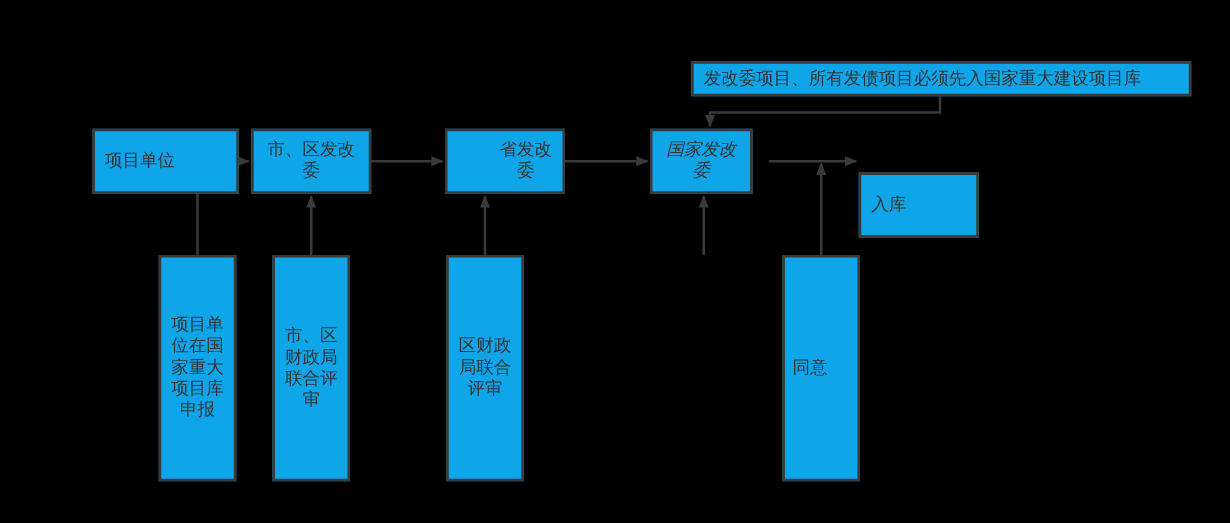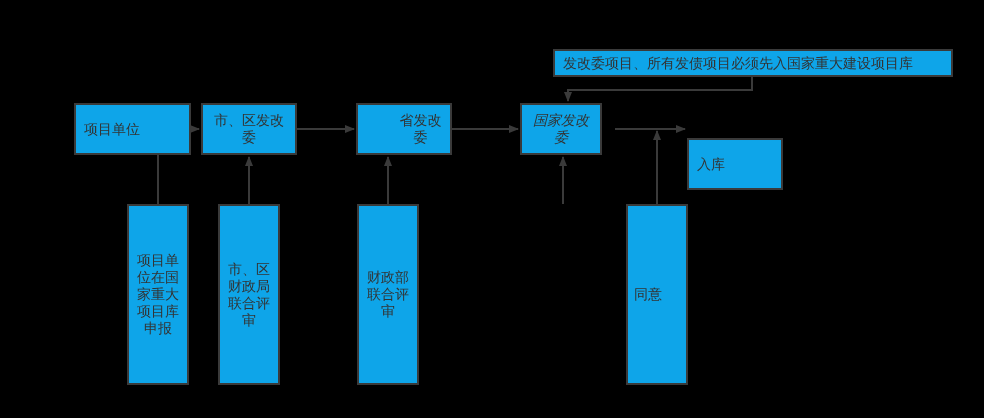--- a/index.html
+++ b/index.html
@@ -104,19 +104,19 @@
     <span class="node-label">入库</span>
   </div>
 
   <div class="node node-tall" style="left:218px;">
     <span class="node-label">市、区财政局联合评审</span>
   </div>
   <div class="node node-tall" style="left:127px;">
     <span class="node-label">项目单位在国家重大项目库申报</span>
   </div>
   <div class="node node-tall" style="left:357px;">
-    <span class="node-label">财政部联合评审</span>
+    <span class="node-label">区财政局联合评审</span>
   </div>
   <div class="node node-tall" style="left:626px;">
     <span class="node-label">同意</span>
   </div>
 
 </div>
 
 </body></html>

